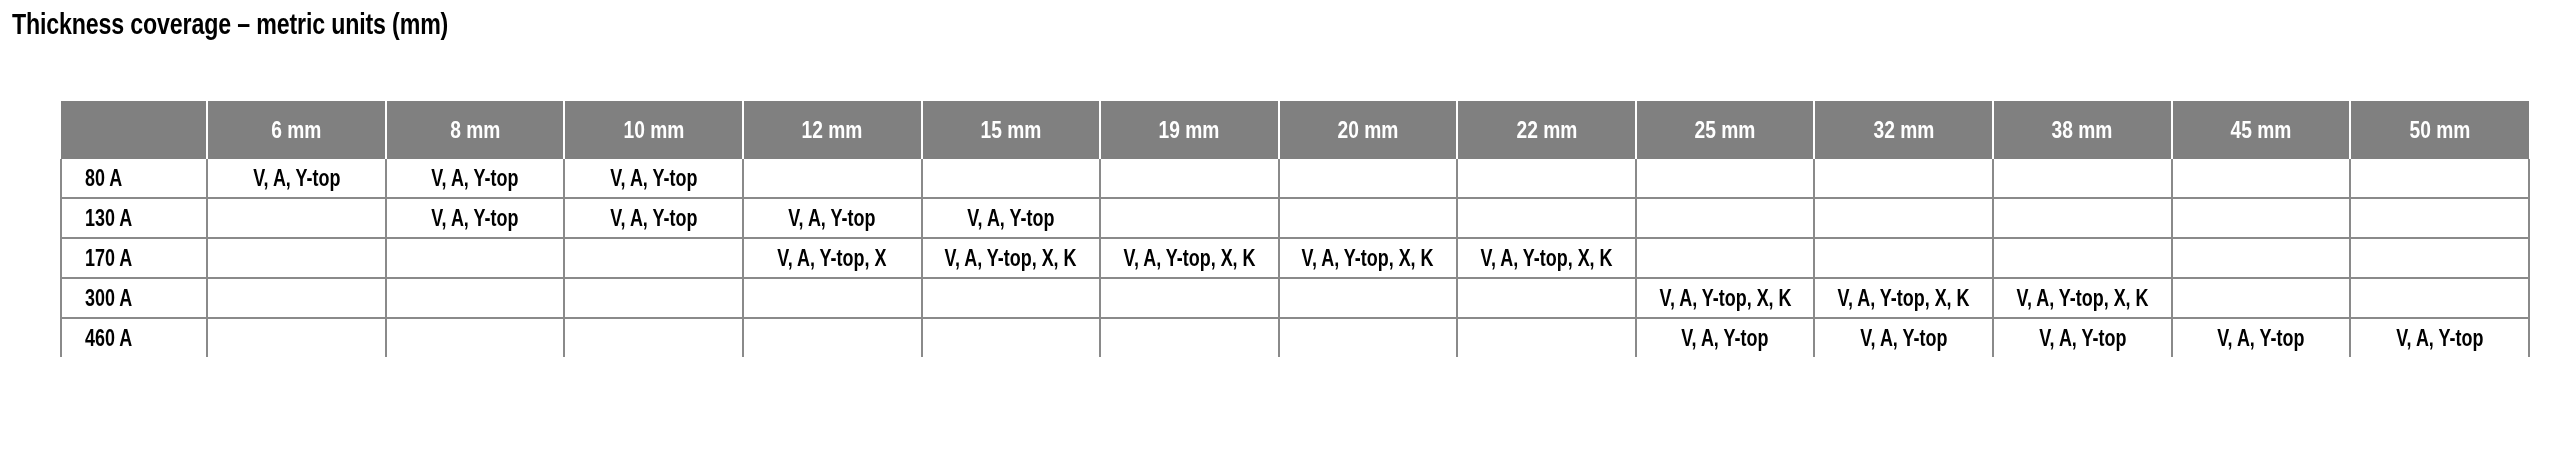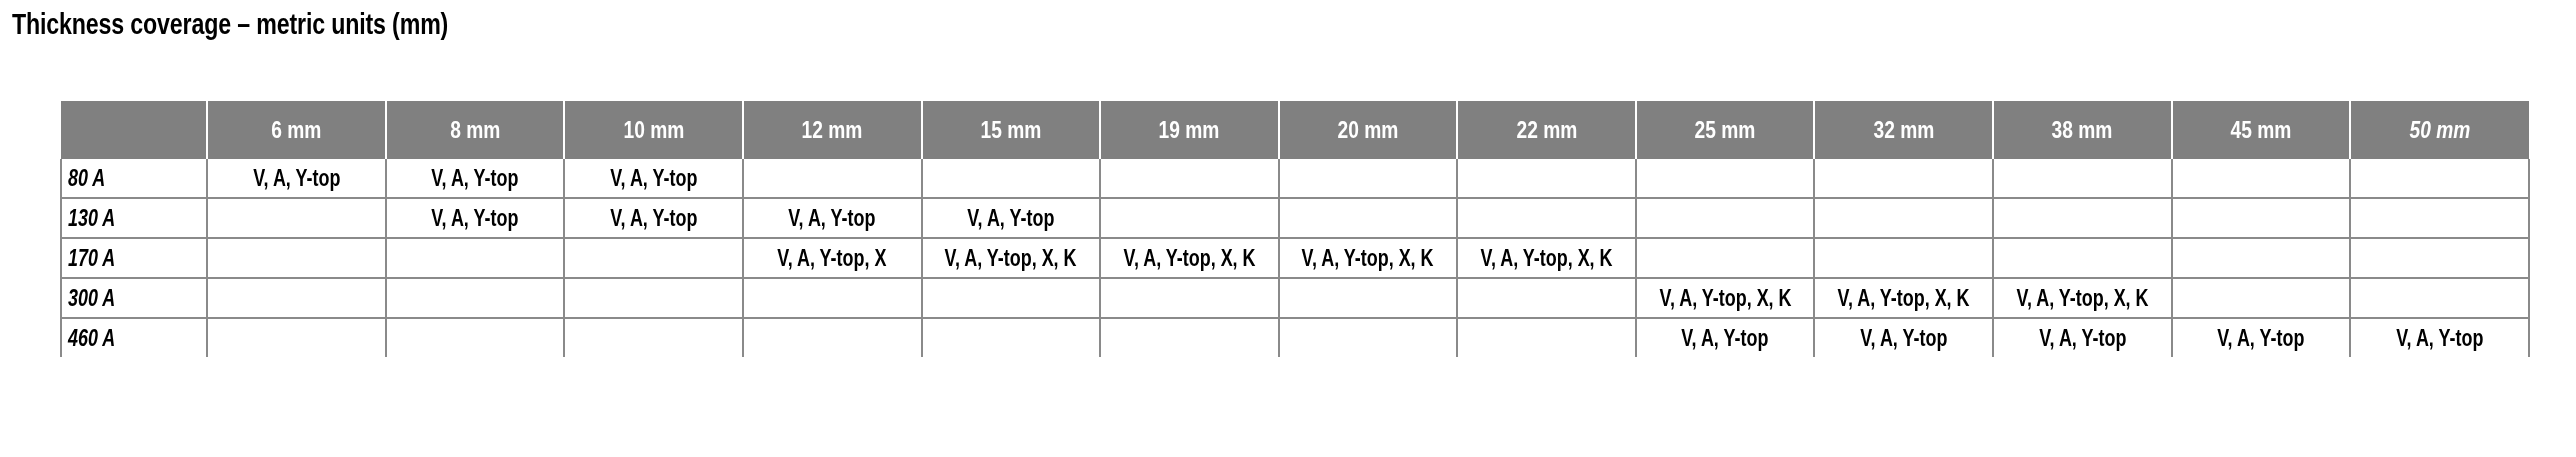--- a/index.html
+++ b/index.html
@@ -67,21 +67,20 @@
     color: #ffffff;
     height: 58px;
     font-weight: bold;
     font-size: 24px;
     border-right: 2.6px solid #ffffff;
     border-bottom: none;
     transform: none;
   }
   thead th:last-child {
     border-right: none;
-    font-style: italic;
   }
   thead th .lbl {
     display: inline-block;
     transform: scaleX(0.80);
     transform-origin: center;
   }
   thead th.corner {
     background: #808080;
   }
 
@@ -91,22 +90,21 @@
     color: #000000;
     height: 38px;
     font-weight: bold;
     font-size: 23px;
     border-right: 2.6px solid #8a8a8a;
     border-bottom: 2.6px solid #8a8a8a;
   }
   tbody tr td:first-child {
     border-left: 2.6px solid #8a8a8a;
     text-align: left;
-    padding-left: 6px;
-    font-style: italic;
+    padding-left: 23px;
   }
   tbody td:last-child {
     border-right: 2.6px solid #8a8a8a;
   }
   tbody tr:last-child td {
     border-bottom: none;
   }
   tbody td .cell {
     display: inline-block;
     transform: scaleX(0.78);

